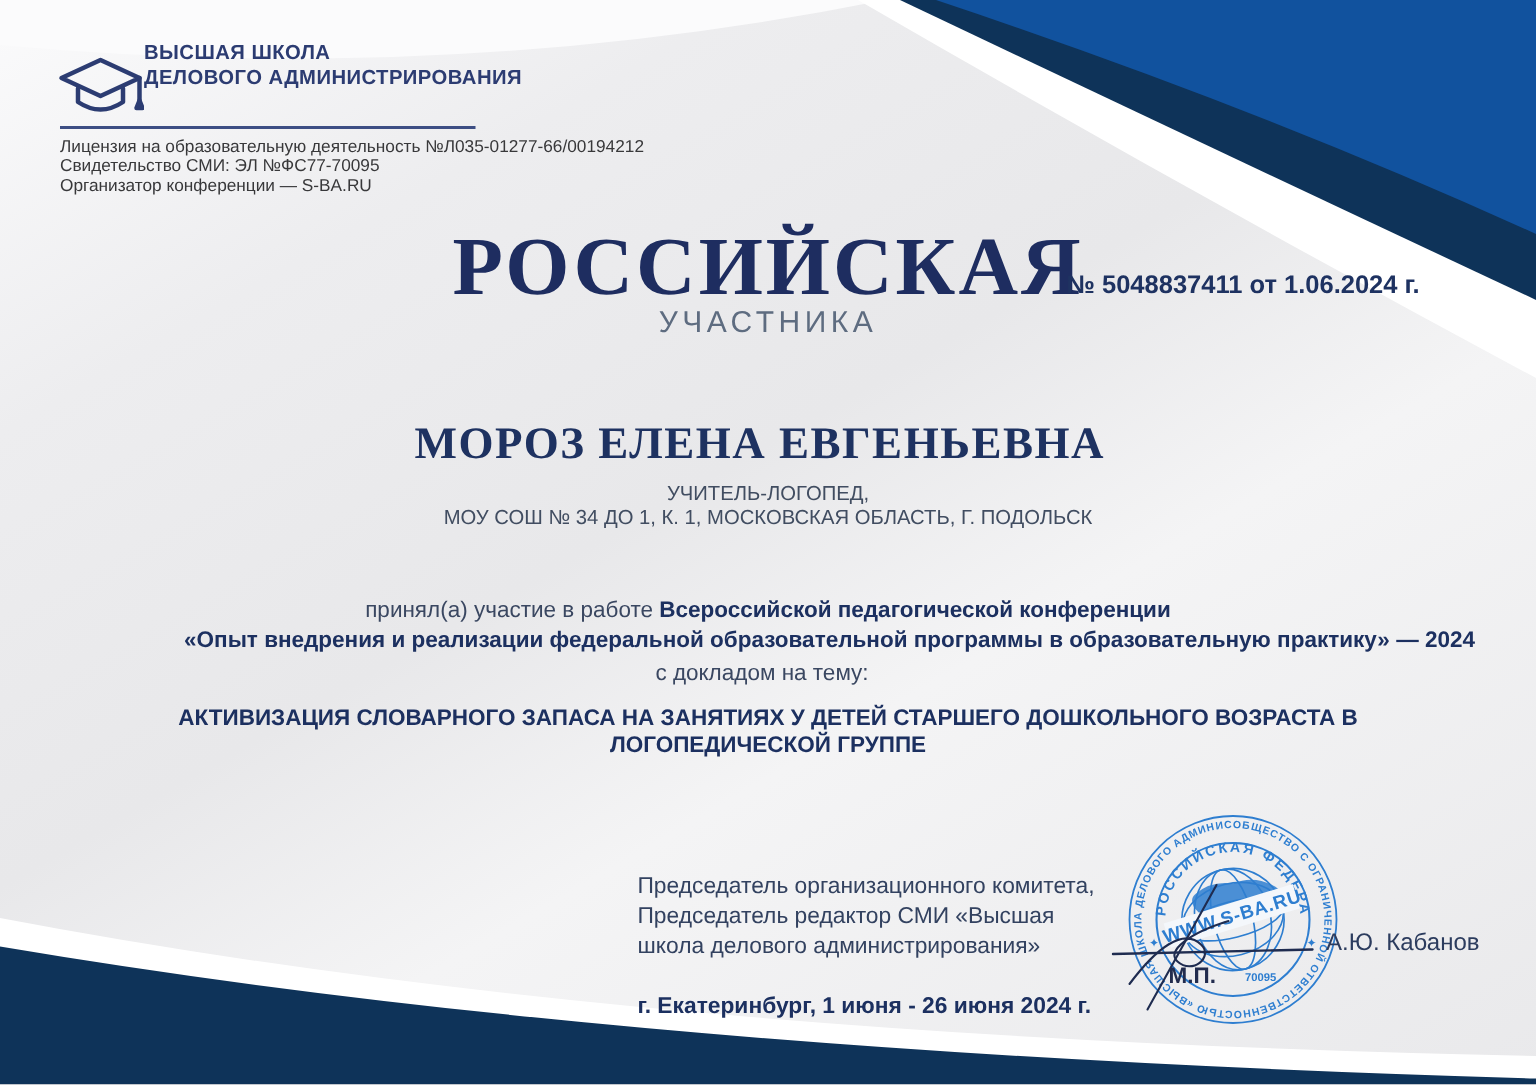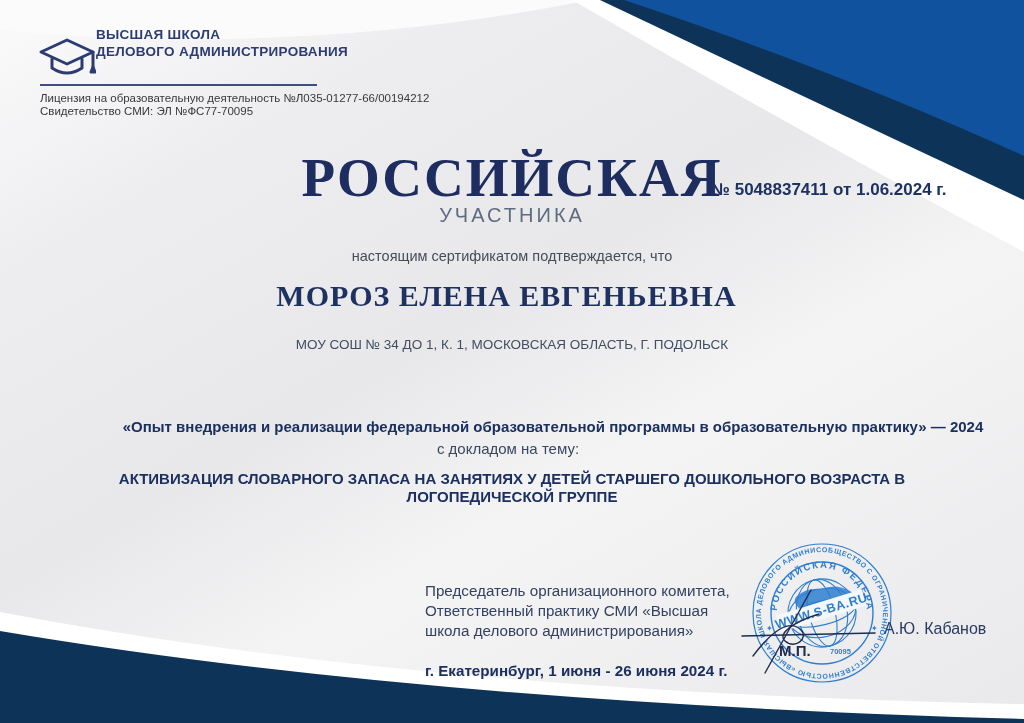--- a/index.html
+++ b/index.html
@@ -57,37 +57,41 @@
     </g>
   </svg>
   <div class="abs org-name">
     <div>ВЫСШАЯ ШКОЛА</div>
     <div>ДЕЛОВОГО АДМИНИСТРИРОВАНИЯ</div>
   </div>
   <div class="abs header-rule"></div>
   <div class="abs license">
     <div>Лицензия на образовательную деятельность №Л035-01277-66/00194212</div>
     <div>Свидетельство СМИ: ЭЛ №ФС77-70095</div>
+    <div>Организатор конференции — S-BA.RU</div>
   </div>
 
   <div class="abs title-main">РОССИЙСКАЯ</div>
   <div class="abs cert-number">№ 5048837411 от 1.06.2024 г.</div>
   <div class="abs title-sub">УЧАСТНИКА</div>
 
-  <div class="abs confirm">настоящим сертификатом подтверждается, что</div>
   <div class="abs holder-name">МОРОЗ ЕЛЕНА ЕВГЕНЬЕВНА</div>
+  <div class="abs holder-position">УЧИТЕЛЬ-ЛОГОПЕД,</div>
   <div class="abs holder-org">МОУ СОШ № 34 ДО 1, К. 1, МОСКОВСКАЯ ОБЛАСТЬ, Г. ПОДОЛЬСК</div>
 
+  <div class="abs part-line1">
+    <span>принял(а) участие в работе </span><b>Всероссийской педагогической конференции</b>
+  </div>
   <div class="abs part-line2">«Опыт внедрения и реализации федеральной образовательной программы в образовательную практику» — 2024</div>
   <div class="abs report-intro">с докладом на тему:</div>
   <div class="abs report-title">АКТИВИЗАЦИЯ СЛОВАРНОГО ЗАПАСА НА ЗАНЯТИЯХ У ДЕТЕЙ СТАРШЕГО ДОШКОЛЬНОГО ВОЗРАСТА В ЛОГОПЕДИЧЕСКОЙ ГРУППЕ</div>
 
   <div class="abs signer-role">
     <div>Председатель организационного комитета,</div>
-    <div>Ответственный практику СМИ «Высшая</div>
+    <div>Председатель редактор СМИ «Высшая</div>
     <div>школа делового администрирования»</div>
   </div>
   <div class="abs place-date">г. Екатеринбург, 1 июня - 26 июня 2024 г.</div>
 
   <svg class="abs seal-svg" viewBox="0 0 190 165">
     <defs>
       <path id="sealOuter" d="M 87,14 a 61,61 0 1 1 -0.1,0"></path>
       <path id="sealTopArc" d="M 42,75 A 45,45 0 0 1 132,75"></path>
     </defs>
     <g stroke="#2e7ed0" fill="none">

